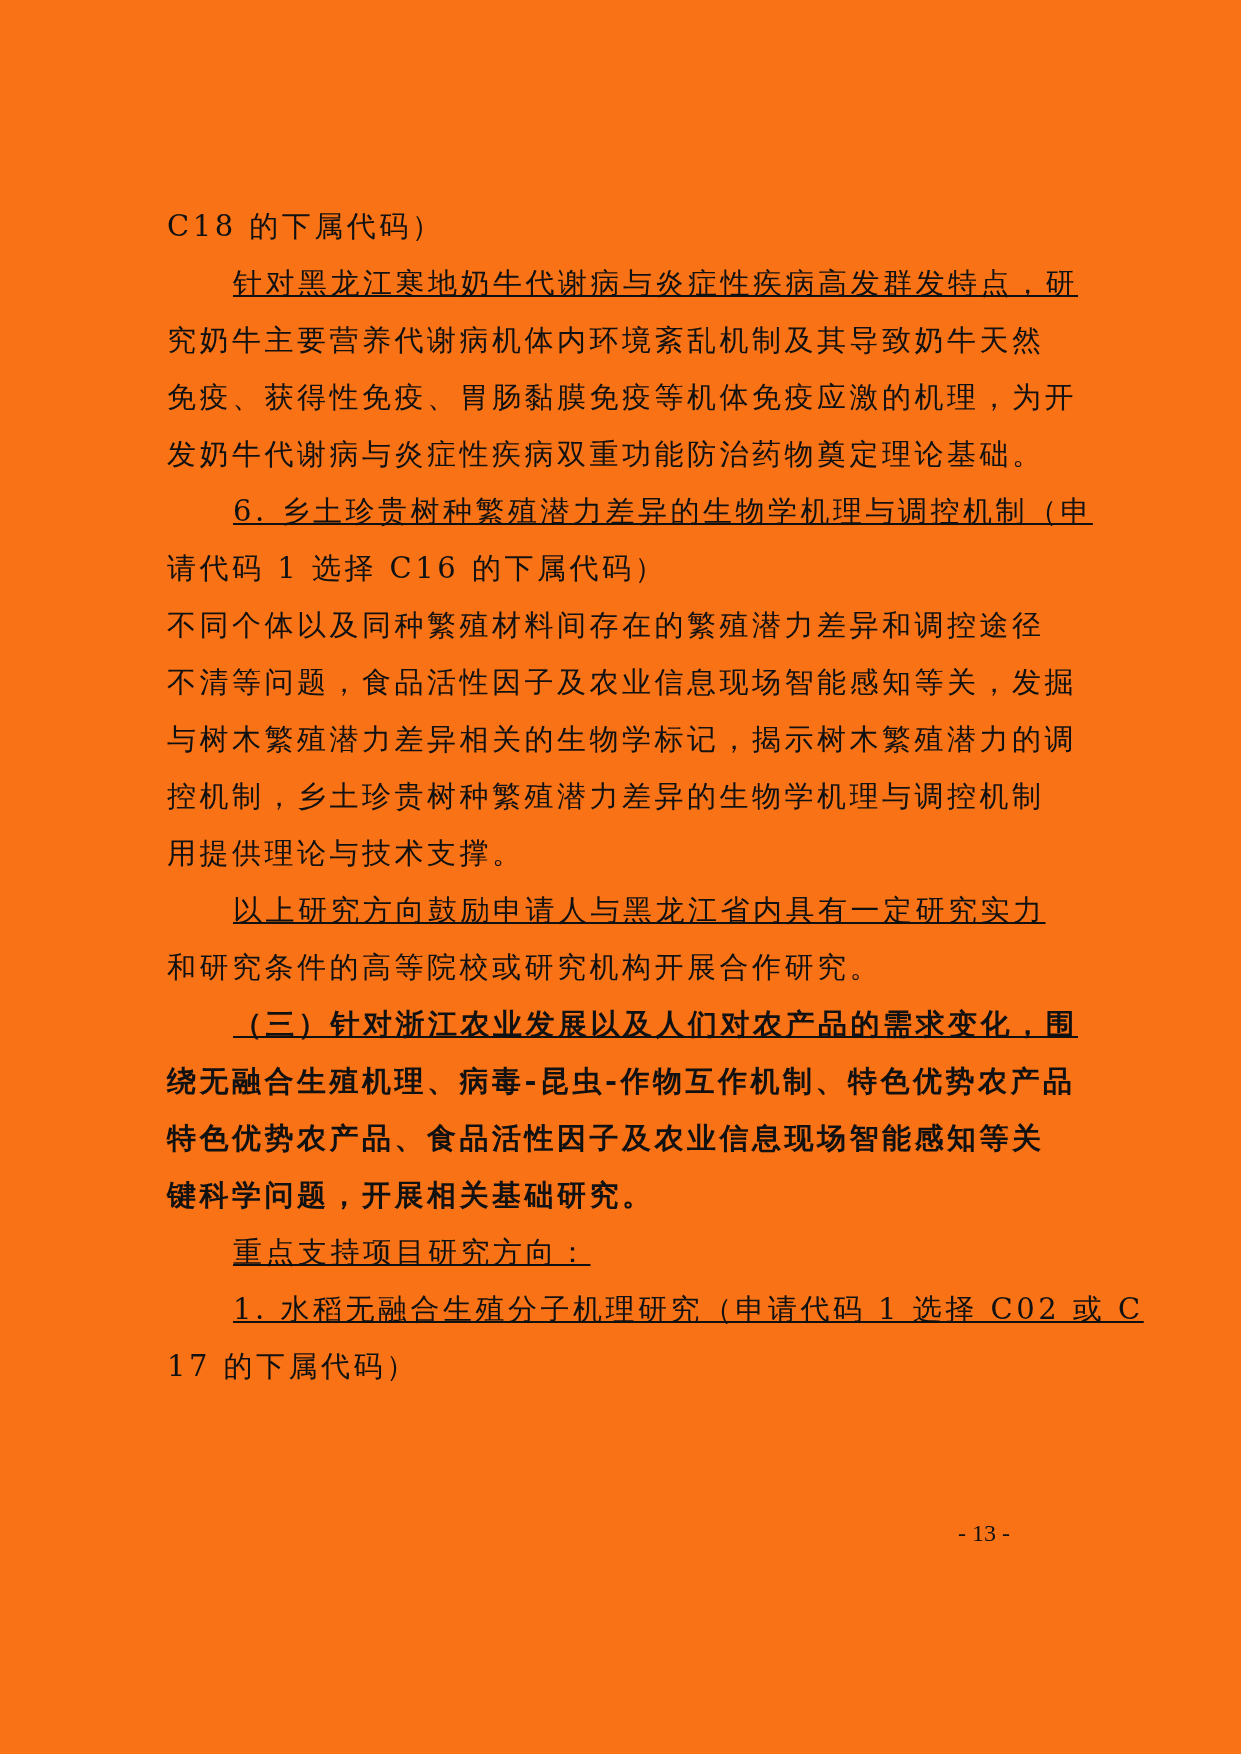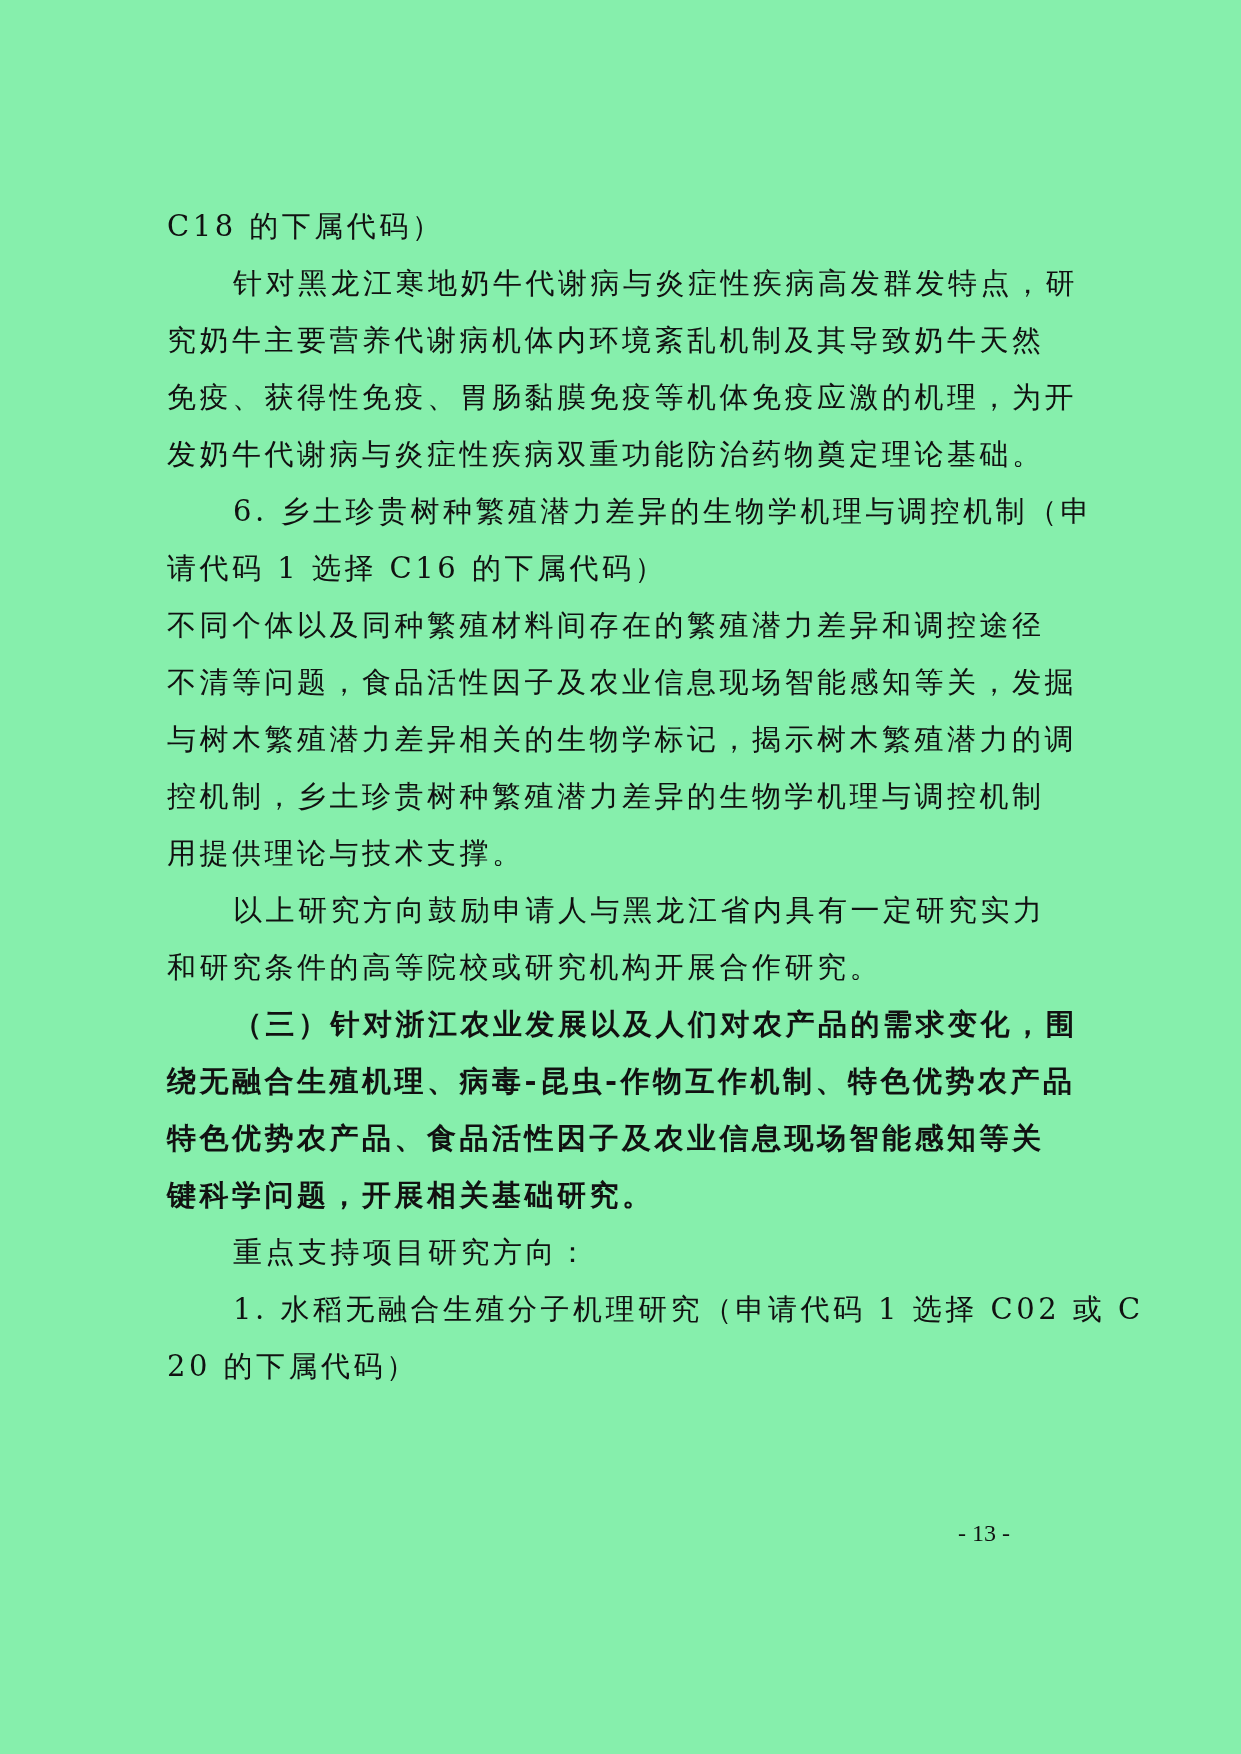--- a/index.html
+++ b/index.html
@@ -1,27 +1,27 @@
 <!DOCTYPE html>
 <html><head>
 <meta charset="utf-8">
 <style>
   html, body { margin: 0; padding: 0; background: #ffffff; }
   body { width: 1241px; height: 1754px; position: relative; overflow: hidden; }
   .page {
-    position: absolute; left: 0; top: 0; width: 1241px; height: 1754px; background: #86efac;
+    position: absolute; left: 0; top: 0; width: 1241px; height: 1754px; background: #f97316;
   }
   .body-text {
     position: absolute; left: 167px; top: 198px; width: 910px;
     font-family: "DejaVu Serif", "Liberation Serif", serif;
     font-size: 29px; line-height: 57px; color: #111111;
     letter-spacing: 3.5px;
   }
   .line { display: block; white-space: nowrap; height: 57px; }
-  .indent { padding-left: 66px; }
+  .indent { padding-left: 66px; text-decoration: underline; }
   .heading { font-weight: bold; }
   .page-number {
     position: absolute; left: 958px; top: 1520px; width: 100px;
     font-family: "Liberation Serif", serif; font-size: 24px; color: #111111;
     white-space: pre;
   }
 </style>
 </head>
 <body>
 
@@ -40,16 +40,16 @@
     <span class="line">控机制，乡土珍贵树种繁殖潜力差异的生物学机理与调控机制</span>
     <span class="line">用提供理论与技术支撑。</span>
     <span class="line indent">以上研究方向鼓励申请人与黑龙江省内具有一定研究实力</span>
     <span class="line">和研究条件的高等院校或研究机构开展合作研究。</span>
     <span class="line indent heading">（三）针对浙江农业发展以及人们对农产品的需求变化，围</span>
     <span class="line heading">绕无融合生殖机理、病毒-昆虫-作物互作机制、特色优势农产品</span>
     <span class="line heading">特色优势农产品、食品活性因子及农业信息现场智能感知等关</span>
     <span class="line heading">键科学问题，开展相关基础研究。</span>
     <span class="line indent">重点支持项目研究方向：</span>
     <span class="line indent">1. 水稻无融合生殖分子机理研究（申请代码 1 选择 C02 或 C</span>
-    <span class="line">20 的下属代码）</span>
+    <span class="line">17 的下属代码）</span>
   </div>
   <div class="page-number">- 13 -</div>
 </div>
 
 </body></html>

